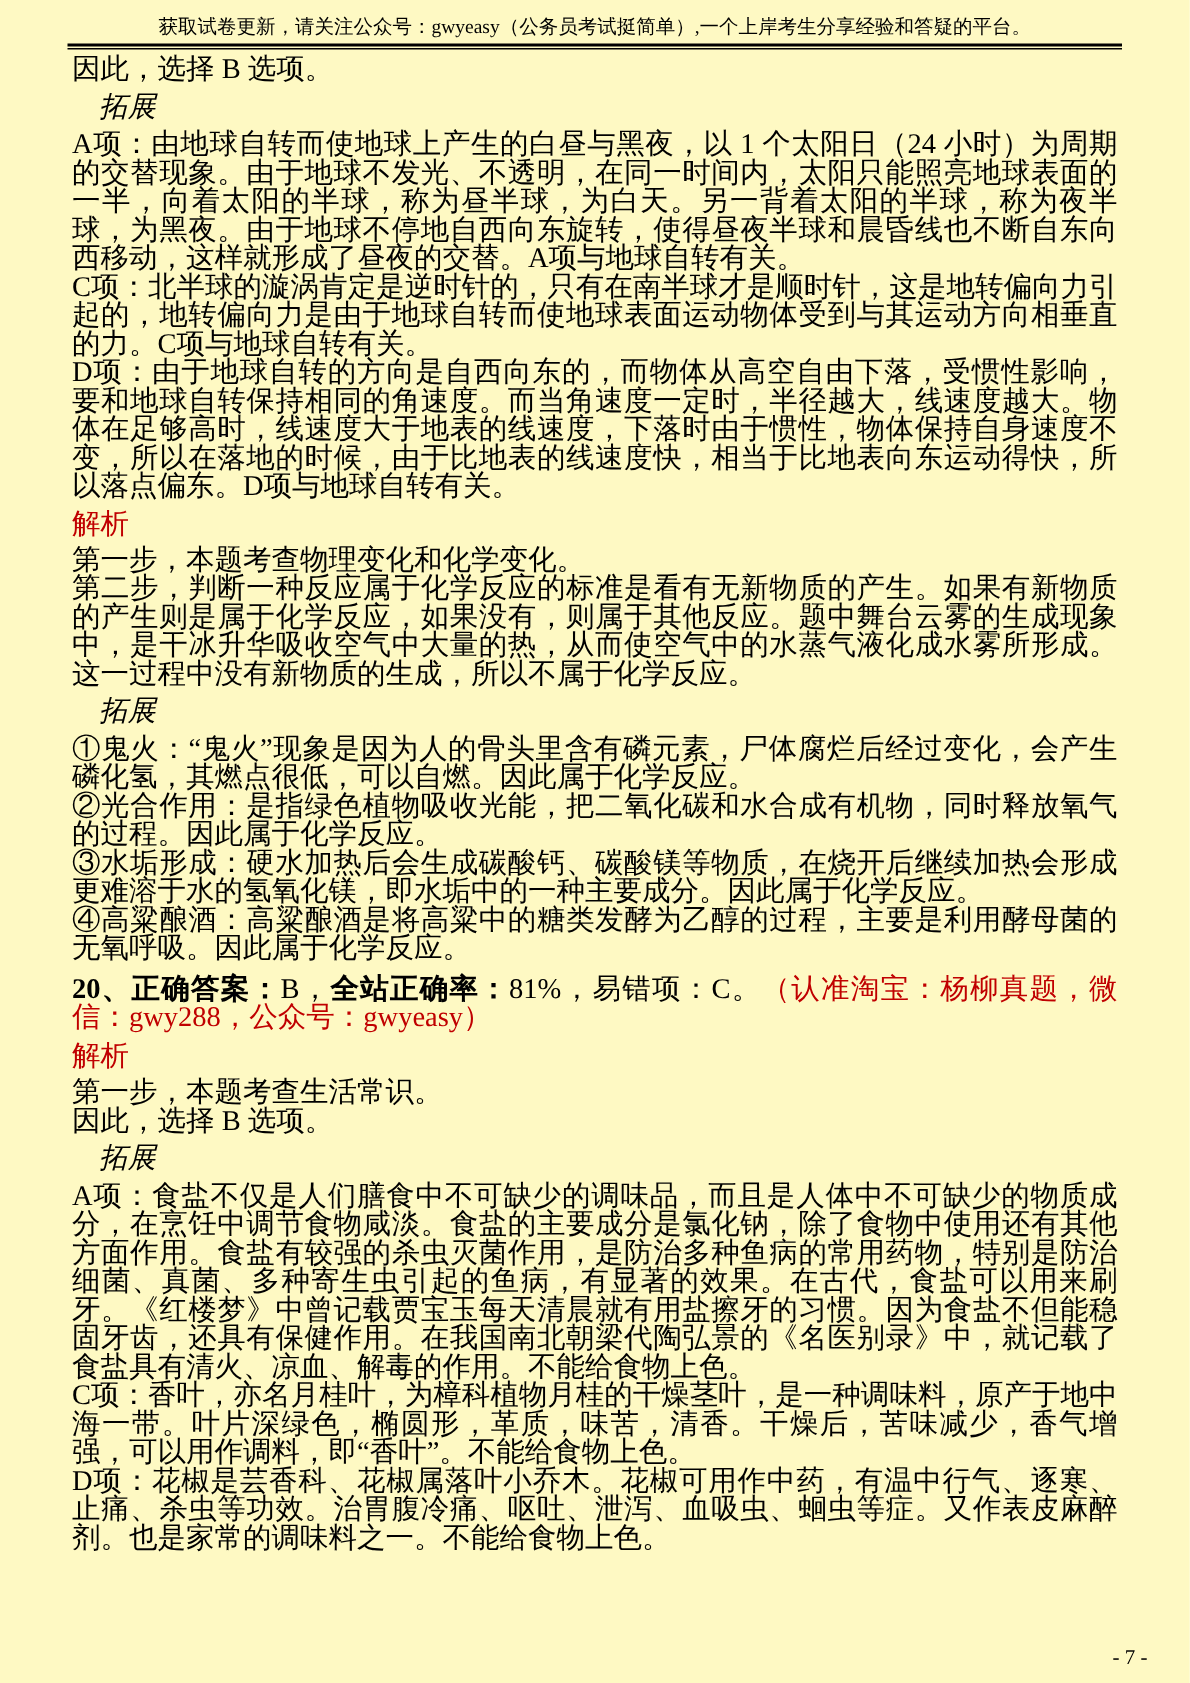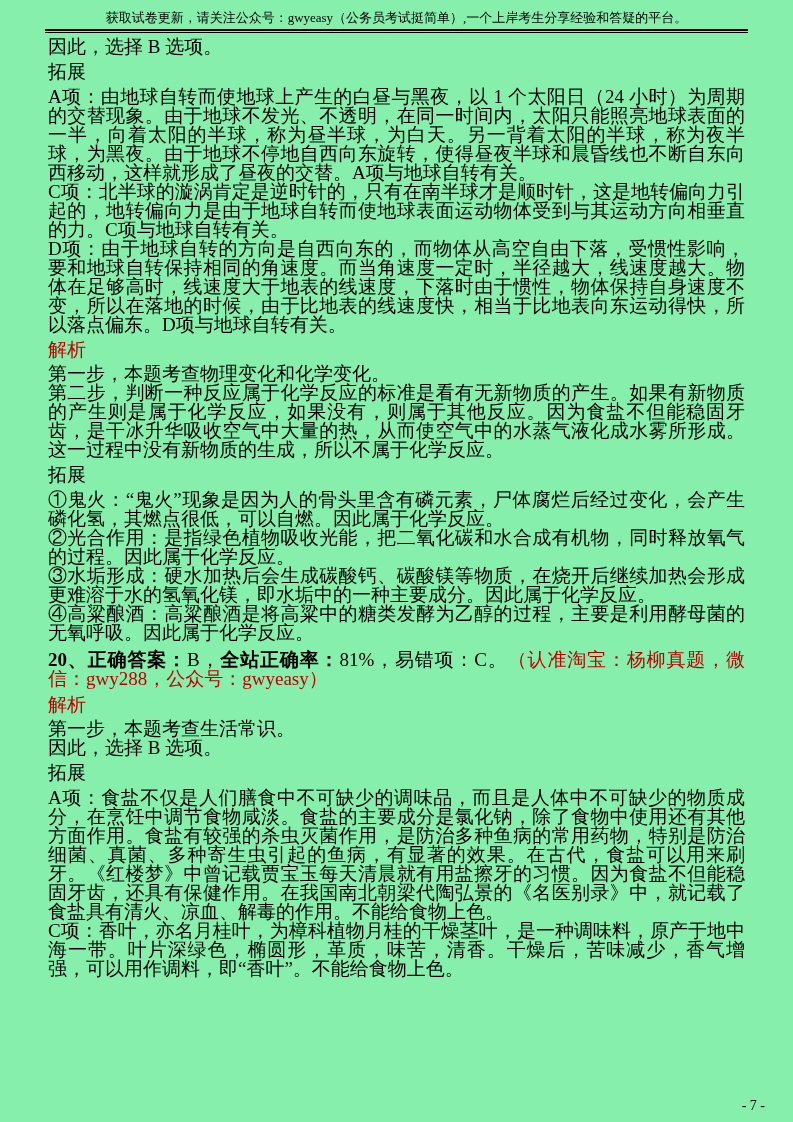--- a/index.html
+++ b/index.html
@@ -5,21 +5,21 @@
   :root { --accent-red: #c00000; --ink: #000000; }
   * { box-sizing: border-box; }
   html, body { margin: 0; padding: 0; }
   body {
     width: 793px; height: 1122px;
     background: #ffffff;
     font-family: "Liberation Serif", serif;
     color: var(--ink);
     overflow: hidden;
   }
-  .page { position: relative; width: 793px; height: 1122px; background: #86efac; }
+  .page { position: relative; width: 793px; height: 1122px; background: #fef9c3; }
 
   .header { padding: 9px 45px 0 45px; }
   .header-text {
     text-align: center;
     font-size: 13px;
     line-height: 17px;
     white-space: nowrap;
   }
   .header-rule {
     margin-top: 3px;
@@ -30,21 +30,21 @@
 
   .content {
     padding: 4px 48px 0 48px;
     font-size: 19px;
     line-height: 19px;
     text-align: justify;
     overflow: hidden;
     max-height: 1040px;
   }
   .content p { margin: 0; }
-  p.expand { margin: 6px 0; }
+  p.expand { margin: 6px 18px; font-style: italic; }
   p.answer { margin: 8px 0 7px 0; }
   p.analysis { margin: 6px 0 5px 0; color: var(--accent-red); }
   .red { color: var(--accent-red); }
   b { font-weight: bold; }
 
   .footer {
     position: absolute;
     right: 28px; bottom: 8px;
     font-size: 14px;
   }
@@ -62,34 +62,35 @@
   <div class="content">
 
     <p class="body">因此，选择 B 选项。</p>
     <p class="expand">拓展</p>
     <p class="body">A项：由地球自转而使地球上产生的白昼与黑夜，以 1 个太阳日（24 小时）为周期的交替现象。由于地球不发光、不透明，在同一时间内，太阳只能照亮地球表面的一半，向着太阳的半球，称为昼半球，为白天。另一背着太阳的半球，称为夜半球，为黑夜。由于地球不停地自西向东旋转，使得昼夜半球和晨昏线也不断自东向西移动，这样就形成了昼夜的交替。A项与地球自转有关。</p>
     <p class="body">C项：北半球的漩涡肯定是逆时针的，只有在南半球才是顺时针，这是地转偏向力引起的，地转偏向力是由于地球自转而使地球表面运动物体受到与其运动方向相垂直的力。C项与地球自转有关。</p>
     <p class="body">D项：由于地球自转的方向是自西向东的，而物体从高空自由下落，受惯性影响，要和地球自转保持相同的角速度。而当角速度一定时，半径越大，线速度越大。物体在足够高时，线速度大于地表的线速度，下落时由于惯性，物体保持自身速度不变，所以在落地的时候，由于比地表的线速度快，相当于比地表向东运动得快，所以落点偏东。D项与地球自转有关。</p>
 
     <p class="analysis">解析</p>
     <p class="body">第一步，本题考查物理变化和化学变化。</p>
-    <p class="body">第二步，判断一种反应属于化学反应的标准是看有无新物质的产生。如果有新物质的产生则是属于化学反应，如果没有，则属于其他反应。因为食盐不但能稳固牙齿，是干冰升华吸收空气中大量的热，从而使空气中的水蒸气液化成水雾所形成。这一过程中没有新物质的生成，所以不属于化学反应。</p>
+    <p class="body">第二步，判断一种反应属于化学反应的标准是看有无新物质的产生。如果有新物质的产生则是属于化学反应，如果没有，则属于其他反应。题中舞台云雾的生成现象中，是干冰升华吸收空气中大量的热，从而使空气中的水蒸气液化成水雾所形成。这一过程中没有新物质的生成，所以不属于化学反应。</p>
     <p class="expand">拓展</p>
     <p class="body">①鬼火：“鬼火”现象是因为人的骨头里含有磷元素，尸体腐烂后经过变化，会产生磷化氢，其燃点很低，可以自燃。因此属于化学反应。</p>
     <p class="body">②光合作用：是指绿色植物吸收光能，把二氧化碳和水合成有机物，同时释放氧气的过程。因此属于化学反应。</p>
     <p class="body">③水垢形成：硬水加热后会生成碳酸钙、碳酸镁等物质，在烧开后继续加热会形成更难溶于水的氢氧化镁，即水垢中的一种主要成分。因此属于化学反应。</p>
     <p class="body">④高粱酿酒：高粱酿酒是将高粱中的糖类发酵为乙醇的过程，主要是利用酵母菌的无氧呼吸。因此属于化学反应。</p>
 
     <p class="answer"><b>20、正确答案：</b><span>B，</span><b>全站正确率：</b><span>81%，易错项：C。</span><span class="red">（认准淘宝：杨柳真题，微信：gwy288，公众号：gwyeasy）</span></p>
     <p class="analysis">解析</p>
     <p class="body">第一步，本题考查生活常识。</p>
     <p class="body">因此，选择 B 选项。</p>
     <p class="expand">拓展</p>
     <p class="body">A项：食盐不仅是人们膳食中不可缺少的调味品，而且是人体中不可缺少的物质成分，在烹饪中调节食物咸淡。食盐的主要成分是氯化钠，除了食物中使用还有其他方面作用。食盐有较强的杀虫灭菌作用，是防治多种鱼病的常用药物，特别是防治细菌、真菌、多种寄生虫引起的鱼病，有显著的效果。在古代，食盐可以用来刷牙。《红楼梦》中曾记载贾宝玉每天清晨就有用盐擦牙的习惯。因为食盐不但能稳固牙齿，还具有保健作用。在我国南北朝梁代陶弘景的《名医别录》中，就记载了食盐具有清火、凉血、解毒的作用。不能给食物上色。</p>
     <p class="body">C项：香叶，亦名月桂叶，为樟科植物月桂的干燥茎叶，是一种调味料，原产于地中海一带。叶片深绿色，椭圆形，革质，味苦，清香。干燥后，苦味减少，香气增强，可以用作调料，即“香叶”。不能给食物上色。</p>
+    <p class="body">D项：花椒是芸香科、花椒属落叶小乔木。花椒可用作中药，有温中行气、逐寒、止痛、杀虫等功效。治胃腹冷痛、呕吐、泄泻、血吸虫、蛔虫等症。又作表皮麻醉剂。也是家常的调味料之一。不能给食物上色。</p>
 
   </div>
 
   <div class="footer">
     <span>- 7 -</span>
   </div>
 
 </div>
 
 </body></html>

